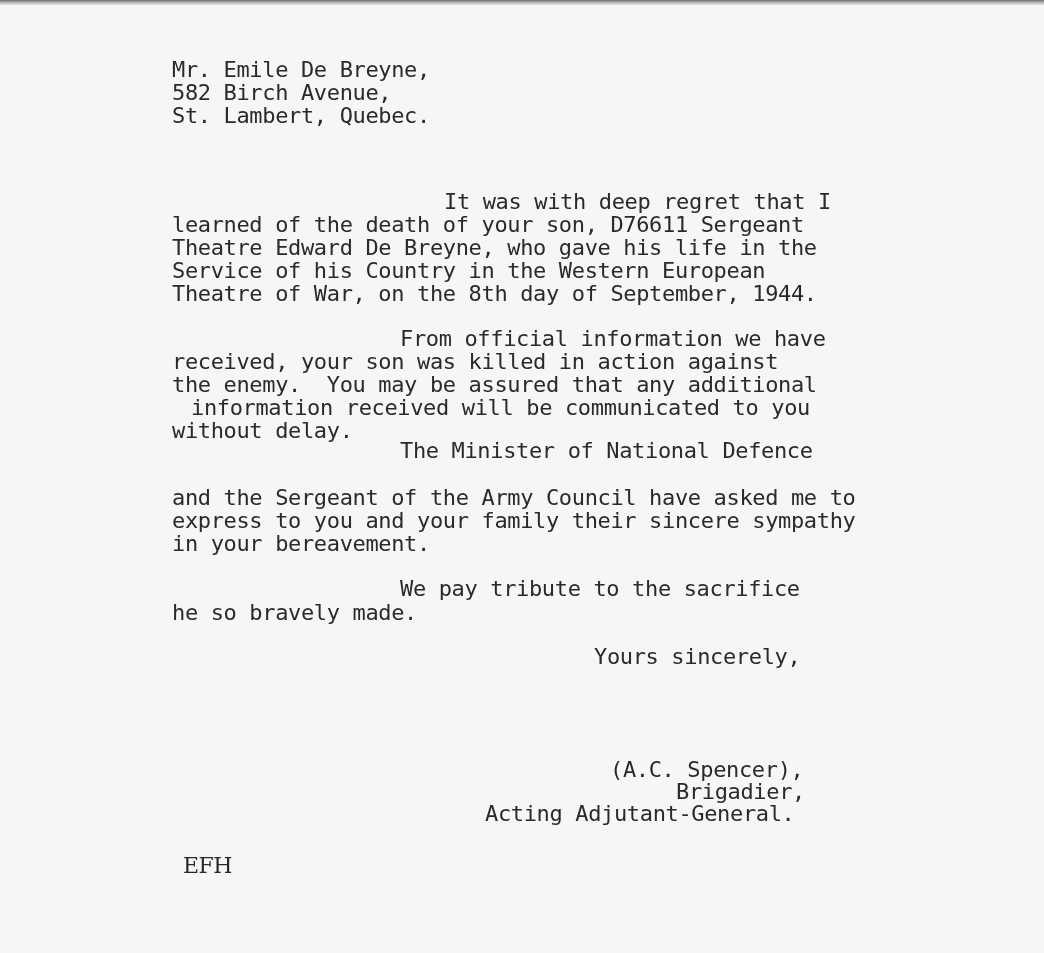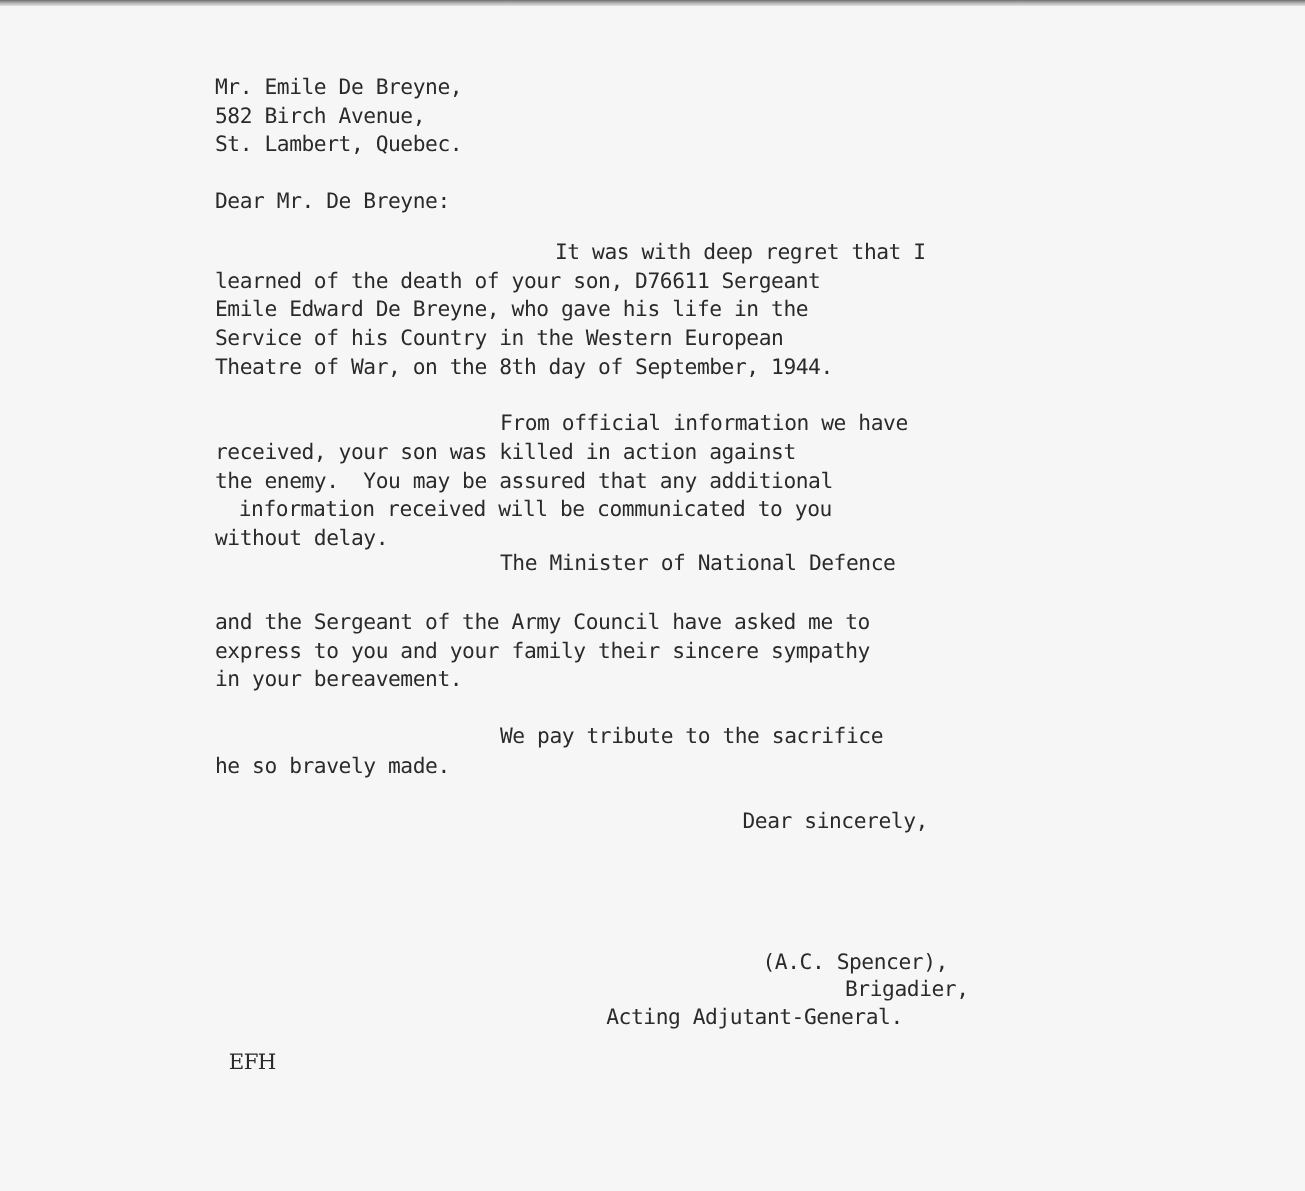--- a/index.html
+++ b/index.html
@@ -23,53 +23,53 @@
     .page {
       position: absolute;
       left: 0; top: 5px;
       width: 1044px;
       height: 948px;
       background: #f6f6f7;
     }
     .line {
       position: absolute;
       font-family: "DejaVu Sans Mono", "Liberation Mono", monospace;
-      font-size: 17px;
+      font-size: 22px;
       color: #2a2a2c;
       white-space: pre;
       letter-spacing: -0.35px;
       line-height: 22px;
     }
     .initials {
       position: absolute;
       font-family: "DejaVu Serif", "Liberation Serif", serif;
-      font-size: 17px;
+      font-size: 22px;
       color: #2a2a2c;
       letter-spacing: -0.5px;
+      margin-top: 13px;
     }
   </style>
 </head>
 <body>
 
 <div class="top-edge"></div>
 
 <div class="page">
 
   <div>
     <div class="line" style="left:172px; top:54px;">Mr. Emile De Breyne,</div>
     <div class="line" style="left:172px; top:77px;">582 Birch Avenue,</div>
     <div class="line" style="left:172px; top:100px;">St. Lambert, Quebec.</div>
   </div>
 
-  <div class="line" style="left:172px; top:145px;">Dear Mr. De Breyne:</div>
 
   <div>
     <div class="line" style="left:400px; top:186px;margin-left:44px;">It was with deep regret that I</div>
     <div class="line" style="left:172px; top:209px;">learned of the death of your son, D76611 Sergeant</div>
-    <div class="line" style="left:172px; top:232px;">Emile Edward De Breyne, who gave his life in the</div>
+    <div class="line" style="left:172px; top:232px;">Theatre Edward De Breyne, who gave his life in the</div>
     <div class="line" style="left:172px; top:255px;">Service of his Country in the Western European</div>
     <div class="line" style="left:172px; top:278px;">Theatre of War, on the 8th day of September, 1944.</div>
   </div>
 
   <div>
     <div class="line" style="left:400px; top:323px;">From official information we have</div>
     <div class="line" style="left:172px; top:346px;">received, your son was killed in action against</div>
     <div class="line" style="left:172px; top:369px;">the enemy.  You may be assured that any additional</div>
     <div class="line" style="left:172px; top:392px;margin-left:19px;">information received will be communicated to you</div>
     <div class="line" style="left:172px; top:415px;">without delay.</div>
@@ -80,21 +80,21 @@
     <div class="line" style="left:172px; top:482px;">and the Sergeant of the Army Council have asked me to</div>
     <div class="line" style="left:172px; top:505px;">express to you and your family their sincere sympathy</div>
     <div class="line" style="left:172px; top:528px;text-align:center;">in your bereavement.</div>
   </div>
 
   <div>
     <div class="line" style="left:400px; top:573px;">We pay tribute to the sacrifice</div>
     <div class="line" style="left:172px; top:597px;">he so bravely made.</div>
   </div>
 
-  <div class="line" style="left:594px; top:641px;">Dear sincerely,</div>
+  <div class="line" style="left:594px; top:641px;">Yours sincerely,</div>
 
   <div>
     <div class="line" style="left:610px; top:754px;">(A.C. Spencer),</div>
     <div class="line" style="left:676px; top:776px;">Brigadier,</div>
     <div class="line" style="left:485px; top:798px;">Acting Adjutant-General.</div>
   </div>
 
   <div class="initials" style="left:183px; top:835px;">EFH</div>
 
 </div>

